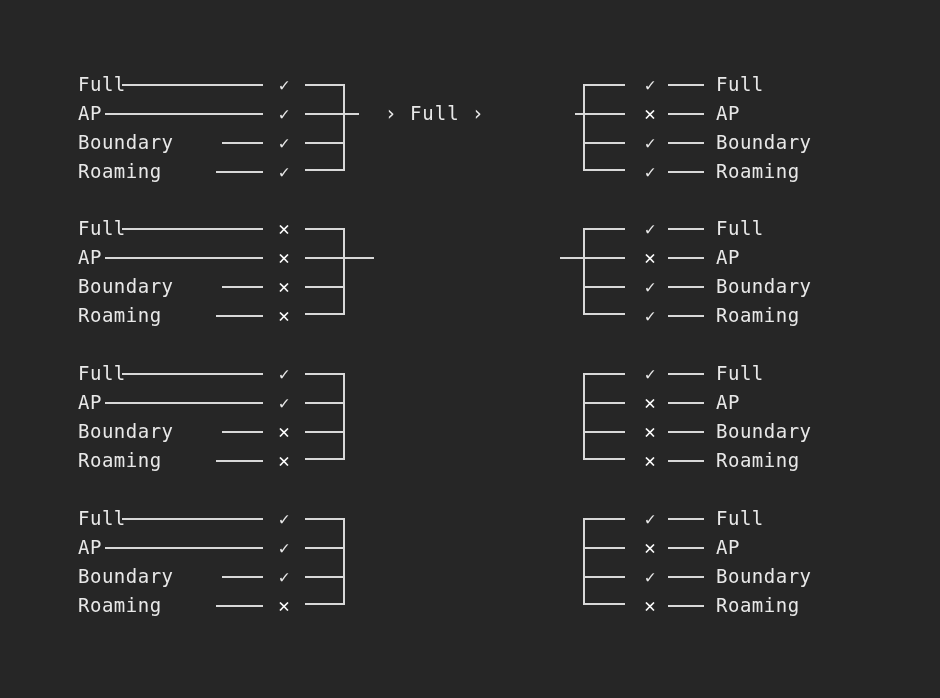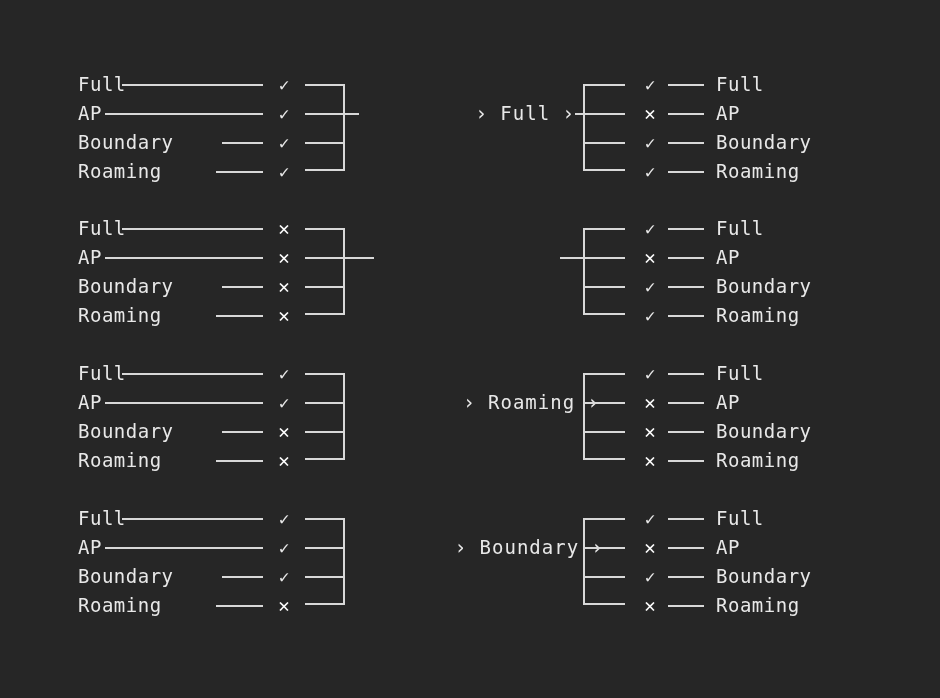--- a/index.html
+++ b/index.html
@@ -105,21 +105,21 @@
   .center-line {
     position: absolute;
     height: 0;
     border-top: 2px solid #d8d8d8;
   }
   .center-label {
     position: absolute;
     font-size: 19px;
     letter-spacing: 1px;
     white-space: nowrap;
-    text-align: right;
+    text-align: left;
     line-height: 29px;
     height: 29px;
   }
   .chev {
     display: inline-block;
     font-size: 19px;
   }
 
   
   .r-mark {
@@ -264,21 +264,20 @@
       </div>
       <div class="row" style="top:87px">
         <span class="l-label">Roaming</span>
         <span class="l-line" style="left:216px;width:47px"></span>
         <span class="l-mark" style="left:272px"><span class="mark-cross">✕</span></span>
       </div>
       <div class="bracket-left" style="left:305px;top:14px;width:40px;height:87px"></div>
       <span class="stub" style="left:305px;top:43px;width:40px"></span>
       <span class="stub" style="left:305px;top:72px;width:40px"></span>
       <span class="center-line" style="left:345px;top:43px;width:-11px"></span>
-      <span class="center-label" style="left:360px;top:29px;width:240px"><span class="chev">›</span>&nbsp;Roaming&nbsp;<span class="chev">›</span></span>
       <span class="center-line" style="left:600px;top:43px;width:-17px"></span>
       <div class="bracket-right" style="left:583px;top:14px;width:42px;height:87px"></div>
       <span class="stub" style="left:583px;top:43px;width:42px"></span>
       <span class="stub" style="left:583px;top:72px;width:42px"></span>
       <div class="row" style="top:0px">
         <span class="r-mark" style="left:638px"><span class="mark-check">✓</span></span>
         <span class="r-dash" style="left:668px;width:36px"></span>
         <span class="r-label" style="left:716px">Full</span>
       </div>
       <div class="row" style="top:29px">
@@ -315,21 +314,20 @@
       </div>
       <div class="row" style="top:87px">
         <span class="l-label">Roaming</span>
         <span class="l-line" style="left:216px;width:47px"></span>
         <span class="l-mark" style="left:272px"><span class="mark-cross">✕</span></span>
       </div>
       <div class="bracket-left" style="left:305px;top:14px;width:40px;height:87px"></div>
       <span class="stub" style="left:305px;top:43px;width:40px"></span>
       <span class="stub" style="left:305px;top:72px;width:40px"></span>
       <span class="center-line" style="left:345px;top:43px;width:-13px"></span>
-      <span class="center-label" style="left:358px;top:29px;width:246px"><span class="chev">›</span>&nbsp;Boundary&nbsp;<span class="chev">›</span></span>
       <span class="center-line" style="left:604px;top:43px;width:-21px"></span>
       <div class="bracket-right" style="left:583px;top:14px;width:42px;height:87px"></div>
       <span class="stub" style="left:583px;top:43px;width:42px"></span>
       <span class="stub" style="left:583px;top:72px;width:42px"></span>
       <div class="row" style="top:0px">
         <span class="r-mark" style="left:638px"><span class="mark-check">✓</span></span>
         <span class="r-dash" style="left:668px;width:36px"></span>
         <span class="r-label" style="left:716px">Full</span>
       </div>
       <div class="row" style="top:29px">

